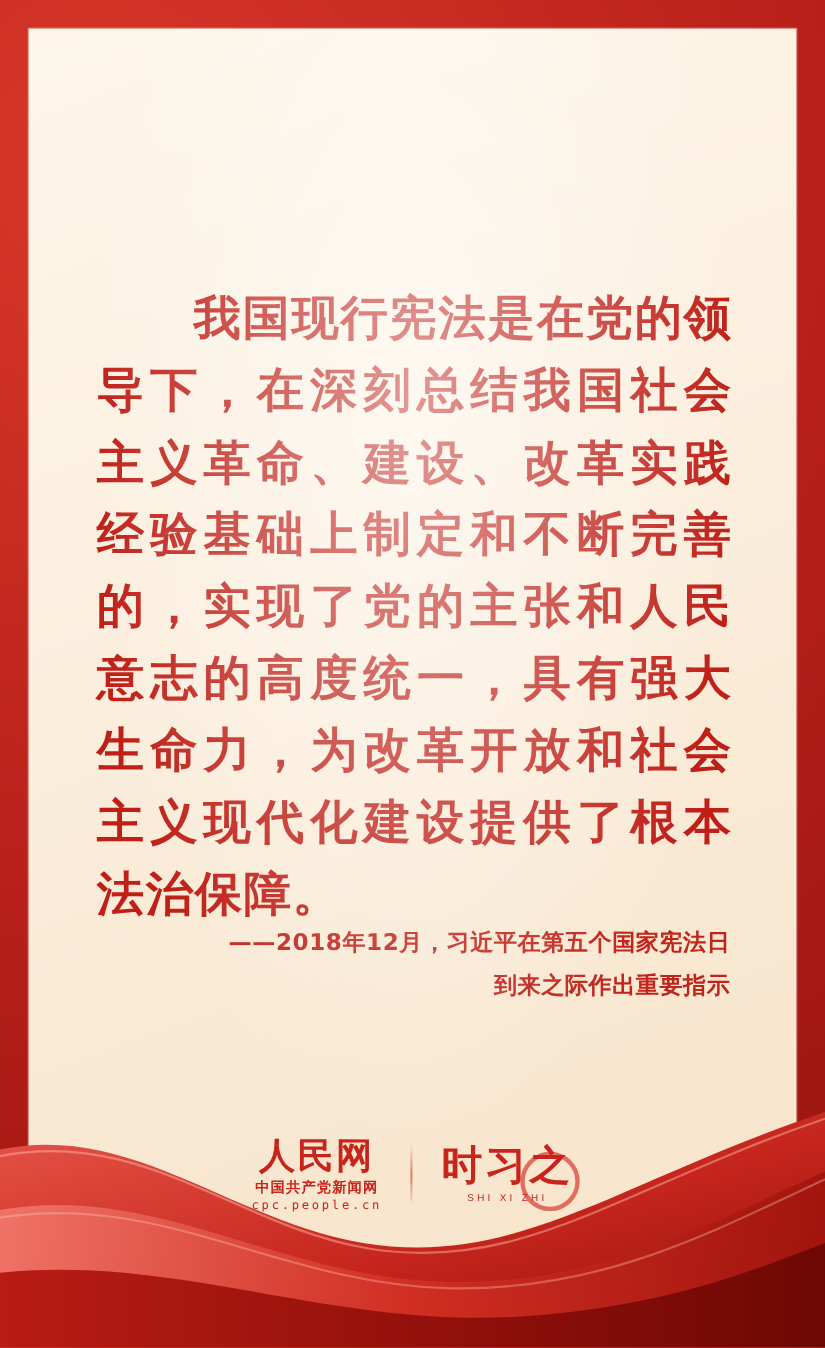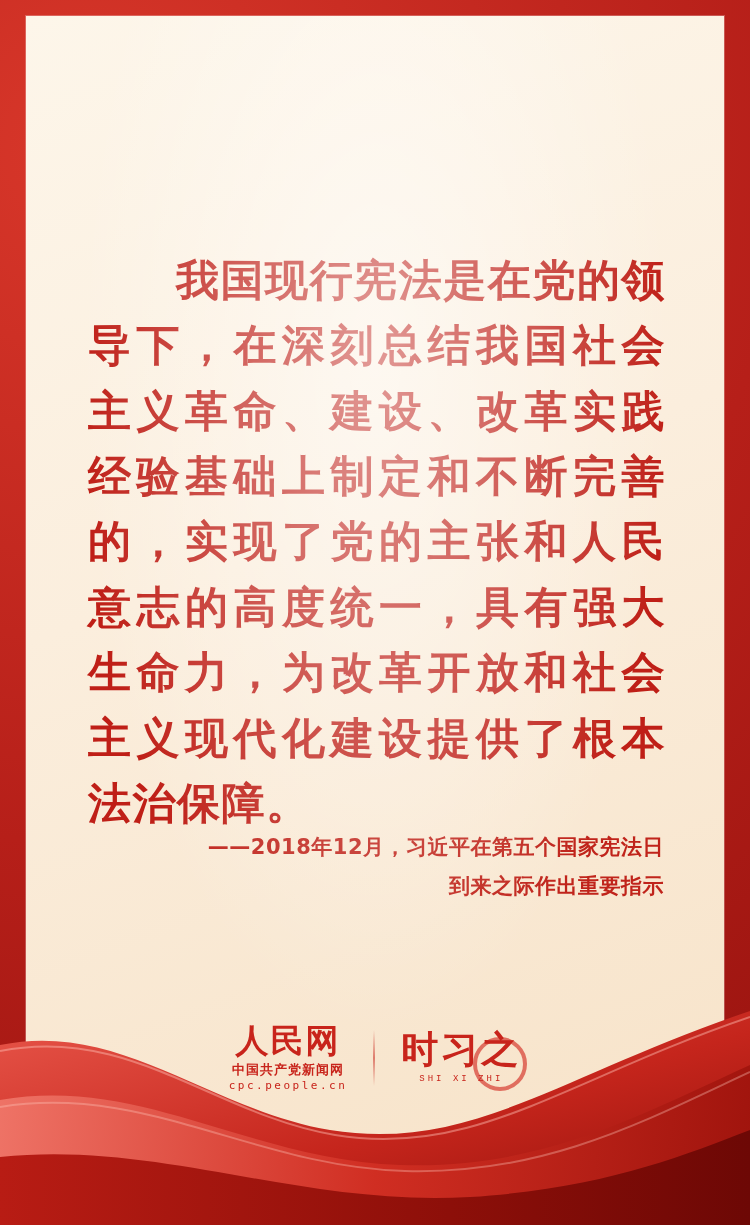--- a/index.html
+++ b/index.html
@@ -24,21 +24,21 @@
   .frame-red {
     position: absolute;
     inset: 0;
     background:
       radial-gradient(circle at 12% 12%, #d8372a 0%, #b61f19 55%, #96120e 100%);
   }
   
   .card {
     position: absolute;
     left: 26px;
-    top: 16px;
+    top: 26px;
     width: 698px;
     height: 1140px;
     background: linear-gradient(160deg, #fdf6ea 0%, #fbeedd 45%, #f7e3c9 100%);
     box-shadow: 0 0 0 1px rgba(255,255,255,0.25);
   }
   .card::after {
     content: "";
     position: absolute;
     inset: 0;
     background:
@@ -147,21 +147,21 @@
     font-family: "DejaVu Serif", "Liberation Serif", serif;
     font-size: 37px;
     font-weight: 700;
     color: #c8241b;
     letter-spacing: 3px;
     position: relative;
     z-index: 2;
   }
   .shixi .sx-pin {
     margin-top: 7px;
-    font-family: Liberation Mono, monospace;
+    font-family: Liberation Sans, sans-serif;
     font-size: 9px;
     color: #c8241b;
     letter-spacing: 3px;
     position: relative;
     z-index: 2;
   }
   .shixi .sx-seal {
     position: absolute;
     right: -6px;
     top: 6px;

